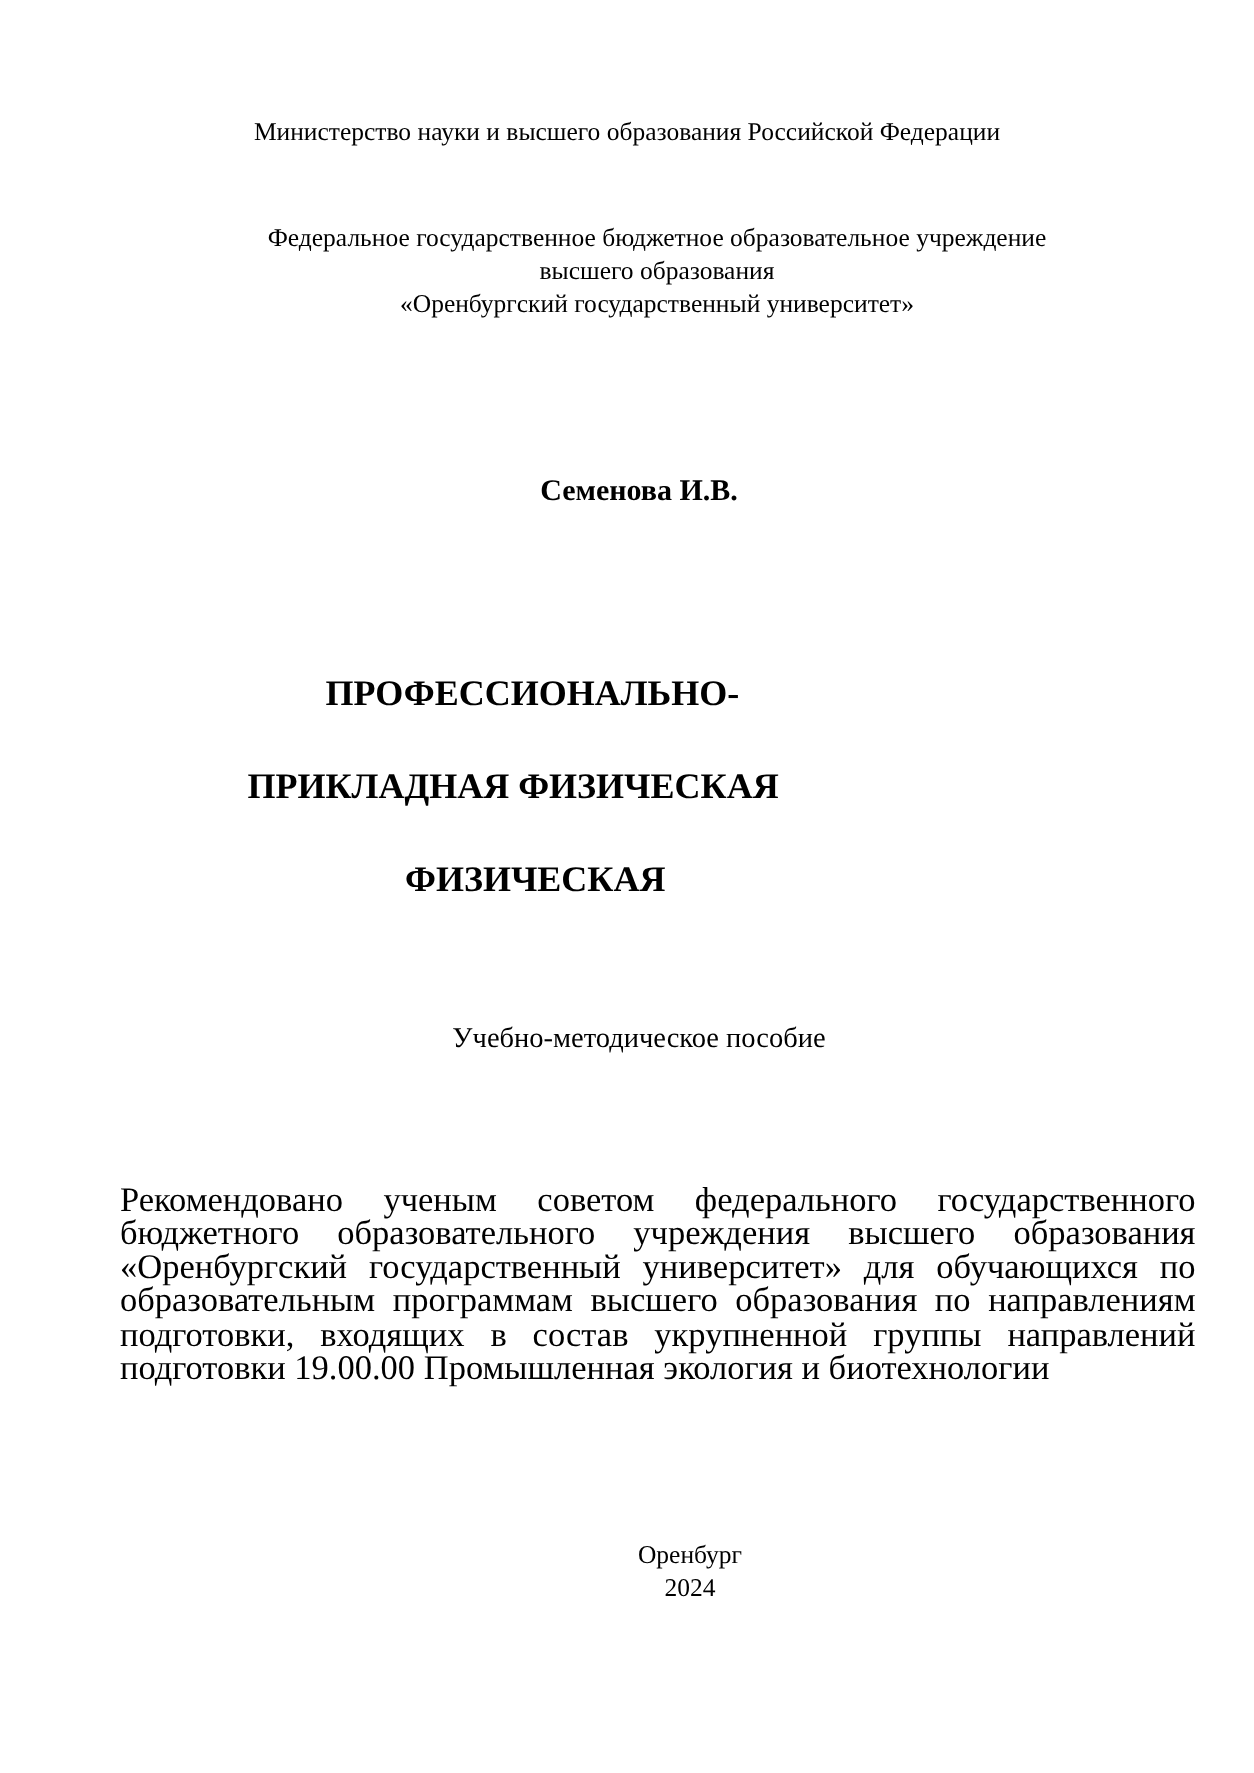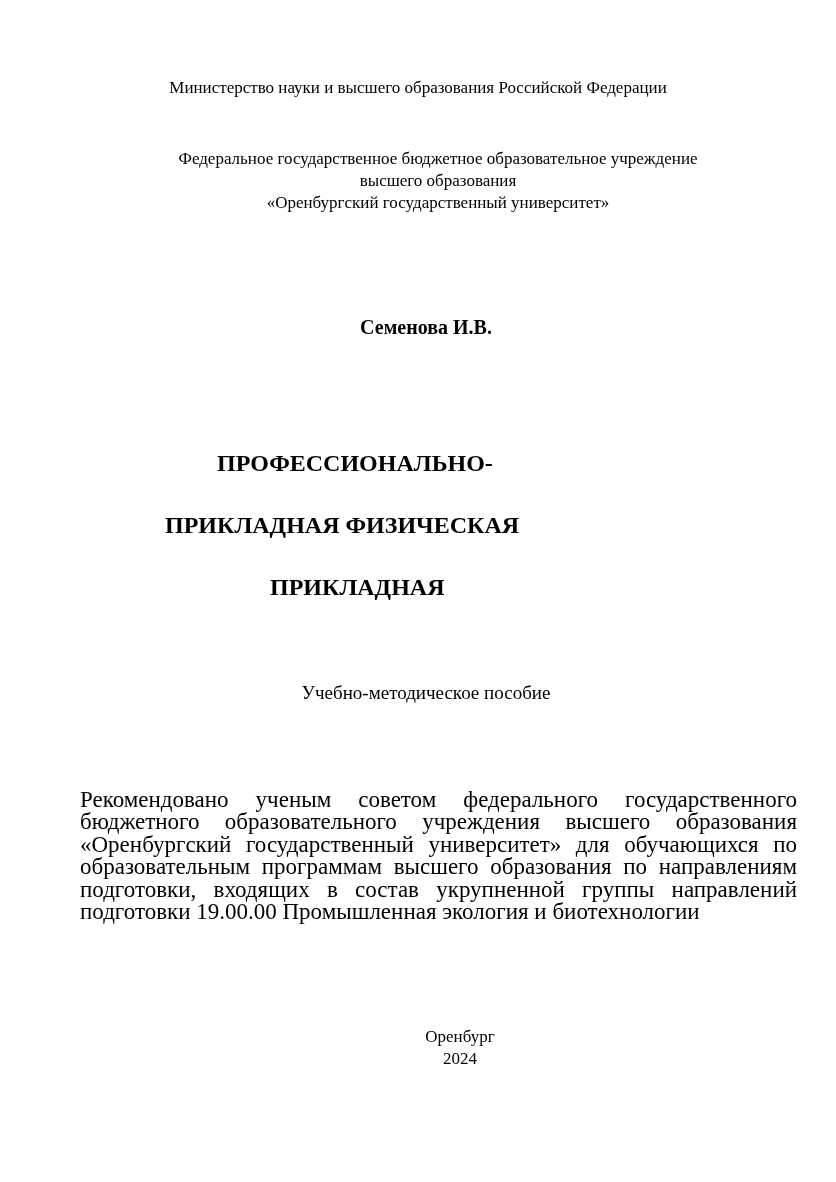--- a/index.html
+++ b/index.html
@@ -30,21 +30,21 @@
 <div class="abs org">
   <div>Федеральное государственное бюджетное образовательное учреждение</div>
   <div>высшего образования</div>
   <div>«Оренбургский государственный университет»</div>
 </div>
 
 <div class="abs author">Семенова И.В.</div>
 
 <div class="abs title t1">ПРОФЕССИОНАЛЬНО-</div>
 <div class="abs title t2">ПРИКЛАДНАЯ ФИЗИЧЕСКАЯ</div>
-<div class="abs title t3">ПРИКЛАДНАЯ</div>
+<div class="abs title t3">ФИЗИЧЕСКАЯ</div>
 
 <div class="abs subtitle">Учебно-методическое пособие</div>
 
 <div class="abs recommend">Рекомендовано ученым советом федерального государственного бюджетного образовательного учреждения высшего образования «Оренбургский государственный университет» для обучающихся по образовательным программам высшего образования по направлениям подготовки, входящих в состав укрупненной группы направлений подготовки 19.00.00  Промышленная экология и биотехнологии</div>
 
 <div class="abs city">
   <div>Оренбург</div>
   <div>2024</div>
 </div>
 

